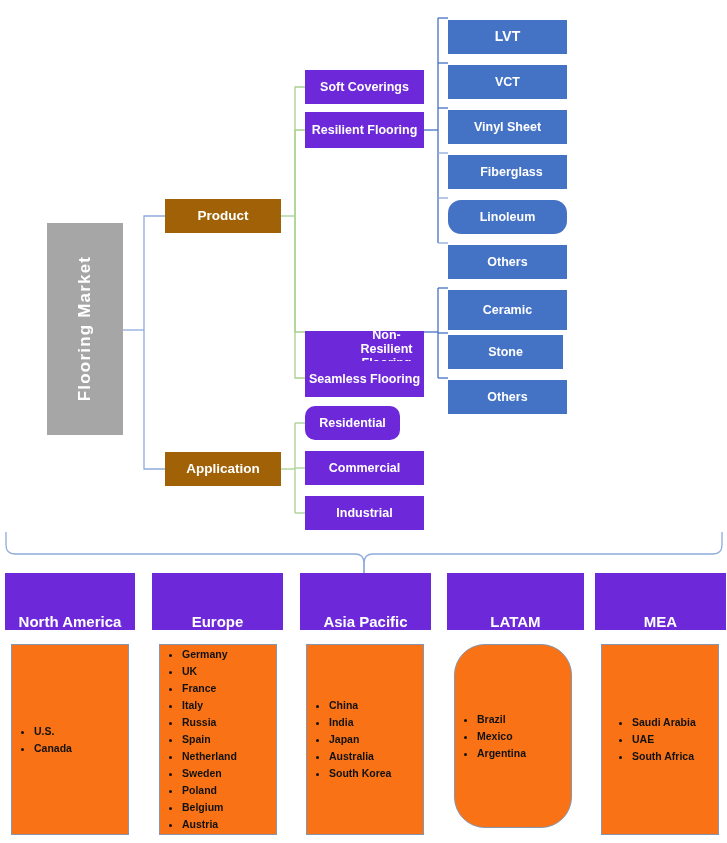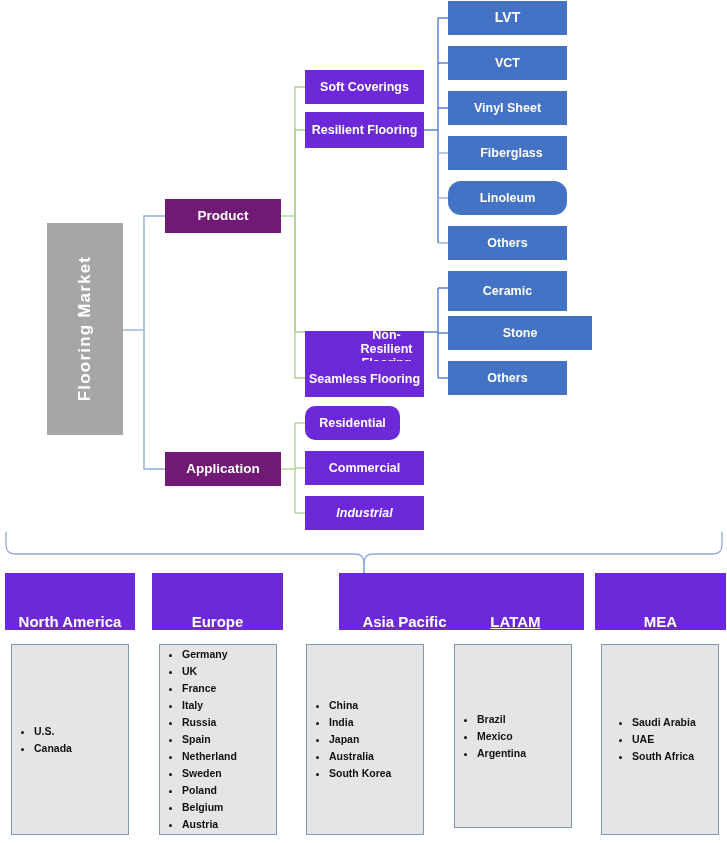--- a/index.html
+++ b/index.html
@@ -9,28 +9,28 @@
 
   svg.lines{position:absolute;left:0;top:0;width:727px;height:843px;pointer-events:none;}
 
   .node{position:absolute;display:flex;align-items:center;justify-content:center;
         text-align:center;color:#ffffff;font-weight:bold;line-height:1.12;
         box-sizing:border-box;}
 
   .root{background:#a6a6a6;color:#ffffff;font-size:17px;letter-spacing:1.2px;}
   .root span{display:block;transform:rotate(-90deg);white-space:nowrap;}
 
-  .lvl1{background:#701a75;font-size:13.5px;}
+  .lvl1{background:#a16207;font-size:13.5px;}
   .green{background:#6d28d9;font-size:12.5px;}
-  .blue{background:#4472c4;font-size:12.5px;}
+  .blue{background:#4472c4;font-size:12.5px;margin-top:19px;}
 
   .region-head{position:absolute;background:#6d28d9;color:#ffffff;font-weight:bold;
        font-size:15px;display:flex;align-items:flex-end;justify-content:center;
        box-sizing:border-box;}
-  .region-body{position:absolute;background:#e5e5e5;border:1px solid #8496b0;
+  .region-body{position:absolute;background:#f97316;border:1px solid #8496b0;
        box-sizing:border-box;display:flex;align-items:center;}
   .region-body ul{margin:0;padding:0 0 0 22px;list-style:disc;}
   .region-body li{font-size:10.5px;color:#111111;font-weight:bold;
        line-height:1.62;font-family:"Liberation Sans", sans-serif;}
   .region-body li::marker{font-size:11px;}
 </style>
 </head>
 <body>
 
 <div id="canvas">
@@ -113,47 +113,47 @@
   <div class="node blue" style="left:448px;top:181px;width:119px;height:34px;border-radius:13px;">
     <span>Linoleum</span>
   </div>
   <div class="node blue" style="left:448px;top:226px;width:119px;height:34px;">
     <span>Others</span>
   </div>
 
   <div class="node blue" style="left:448px;top:271px;width:119px;height:40px;">
     <span>Ceramic</span>
   </div>
-  <div class="node blue" style="left:448px;top:316px;width:144px;height:34px;text-align:right;">
+  <div class="node blue" style="left:448px;top:316px;width:115px;height:34px;text-align:right;">
     <span>Stone</span>
   </div>
   <div class="node blue" style="left:448px;top:361px;width:119px;height:34px;">
     <span>Others</span>
   </div>
 
   <div class="node green" style="left:305px;top:406px;width:95px;height:34px;border-radius:10px;">
     <span>Residential</span>
   </div>
   <div class="node green" style="left:305px;top:451px;width:119px;height:34px;">
     <span>Commercial</span>
   </div>
-  <div class="node green" style="left:305px;top:496px;width:119px;height:34px;font-style:italic;">
+  <div class="node green" style="left:305px;top:496px;width:119px;height:34px;">
     <span>Industrial</span>
   </div>
 
   <div class="region-head" style="left:5px;top:573px;width:130px;height:57px;">
     <span>North America</span>
   </div>
   <div class="region-head" style="left:152px;top:573px;width:131px;height:57px;">
     <span>Europe</span>
   </div>
-  <div class="region-head" style="left:300px;top:573px;width:131px;height:57px;margin-left:39px;">
+  <div class="region-head" style="left:300px;top:573px;width:131px;height:57px;">
     <span>Asia Pacific</span>
   </div>
-  <div class="region-head" style="left:447px;top:573px;width:137px;height:57px;text-decoration:underline;">
+  <div class="region-head" style="left:447px;top:573px;width:137px;height:57px;">
     <span>LATAM</span>
   </div>
   <div class="region-head" style="left:595px;top:573px;width:131px;height:57px;">
     <span>MEA</span>
   </div>
 
   <div class="region-body" style="left:11px;top:644px;width:118px;height:191px;">
     <ul>
         <li>U.S.</li>
         <li>Canada</li>
@@ -176,21 +176,21 @@
   </div>
   <div class="region-body" style="left:306px;top:644px;width:118px;height:191px;">
     <ul>
         <li>China</li>
         <li>India</li>
         <li>Japan</li>
         <li>Australia</li>
         <li>South Korea</li>
       </ul>
   </div>
-  <div class="region-body" style="left:454px;top:644px;width:118px;height:184px;">
+  <div class="region-body" style="left:454px;top:644px;width:118px;height:184px;border-radius:31px;">
     <ul>
         <li>Brazil</li>
         <li>Mexico</li>
         <li>Argentina</li>
       </ul>
   </div>
   <div class="region-body" style="left:601px;top:644px;width:118px;height:191px;padding-left:8px;">
     <ul>
         <li>Saudi Arabia</li>
         <li>UAE</li>

